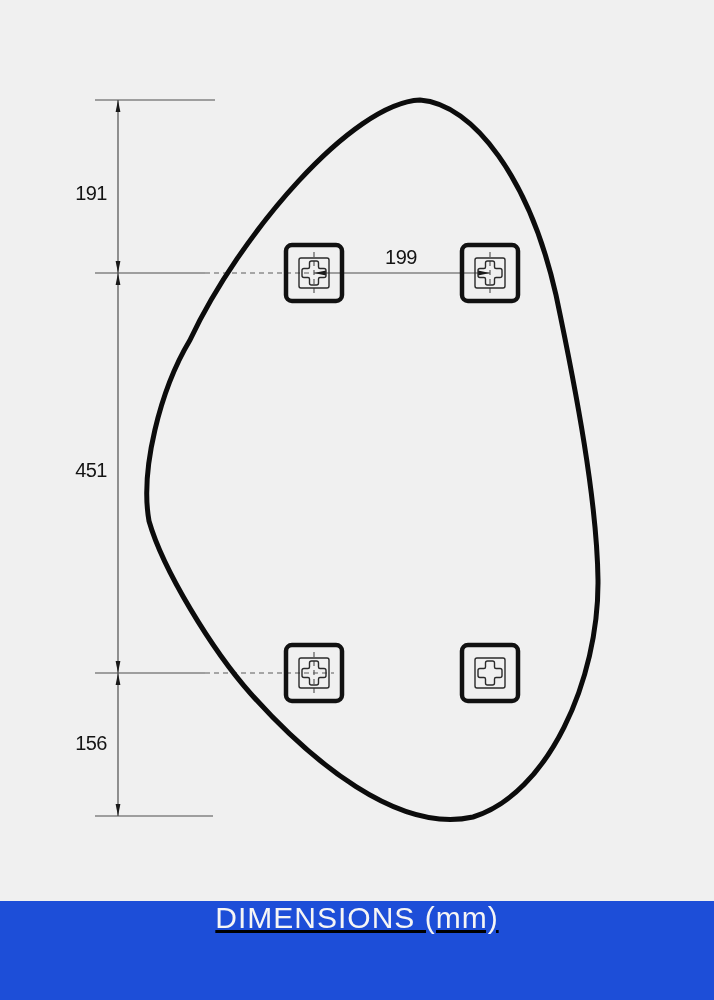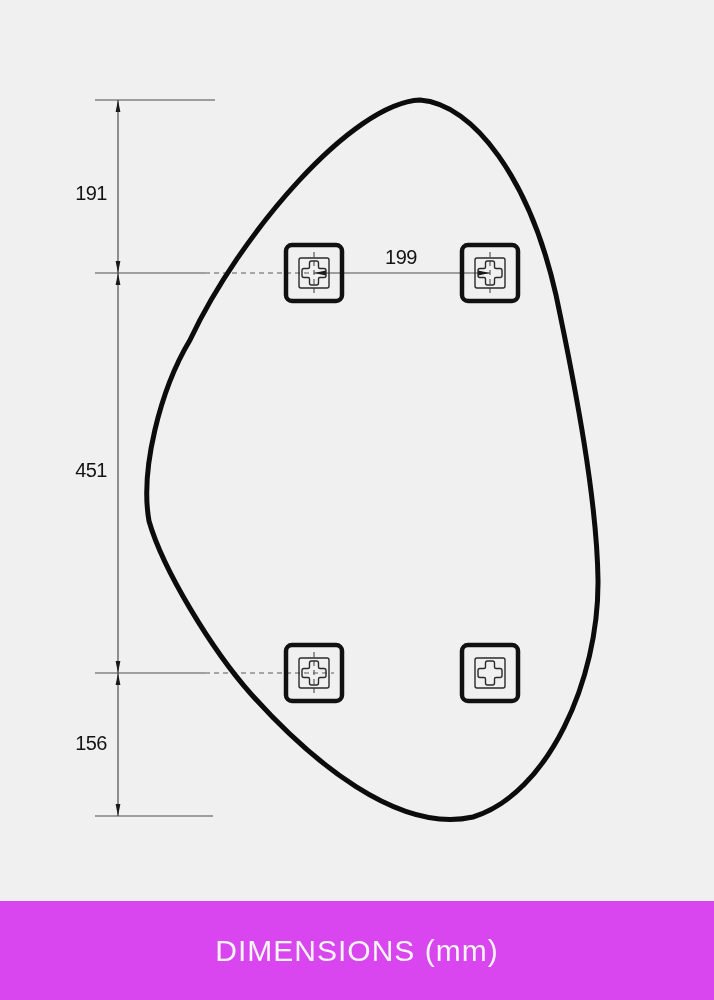--- a/index.html
+++ b/index.html
@@ -19,24 +19,24 @@
   svg { display: block; }
   .dim-label {
     font-family: "Liberation Sans", sans-serif;
     font-size: 20px;
     fill: #141414;
     letter-spacing: -0.5px;
   }
   .footer-bar {
     width: 714px;
     height: 99px;
-    background: #d946ef;
+    background: #1d4ed8;
     display: flex;
-    align-items: center;
     justify-content: center;
+    text-decoration: underline;
   }
   .footer-title {
     color: #f5f5f5;
     font-size: 30px;
     letter-spacing: 1px;
     font-weight: 400;
   }
 </style>
 </head>
 <body>

